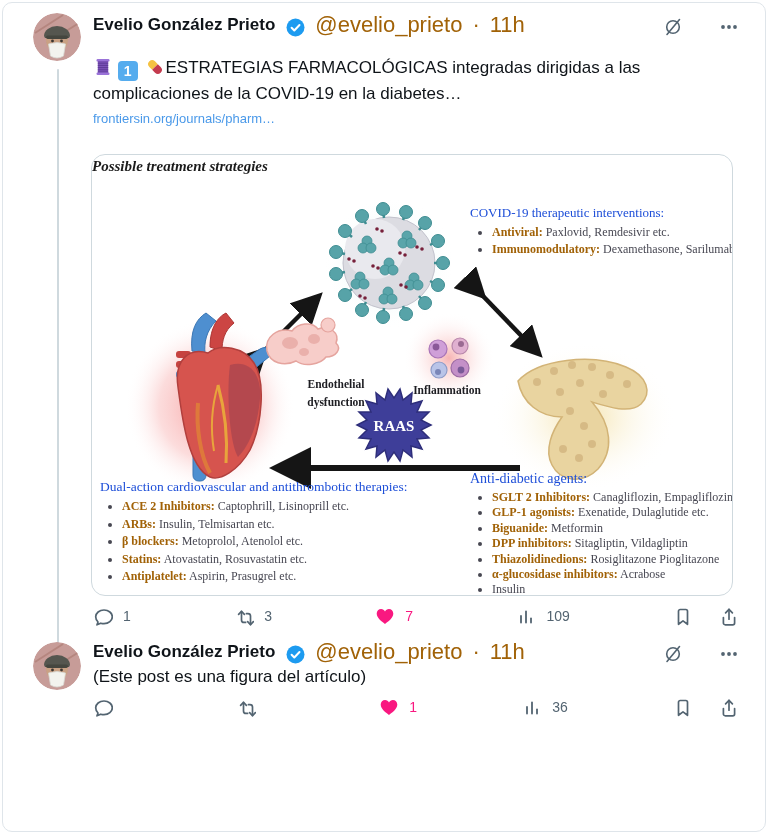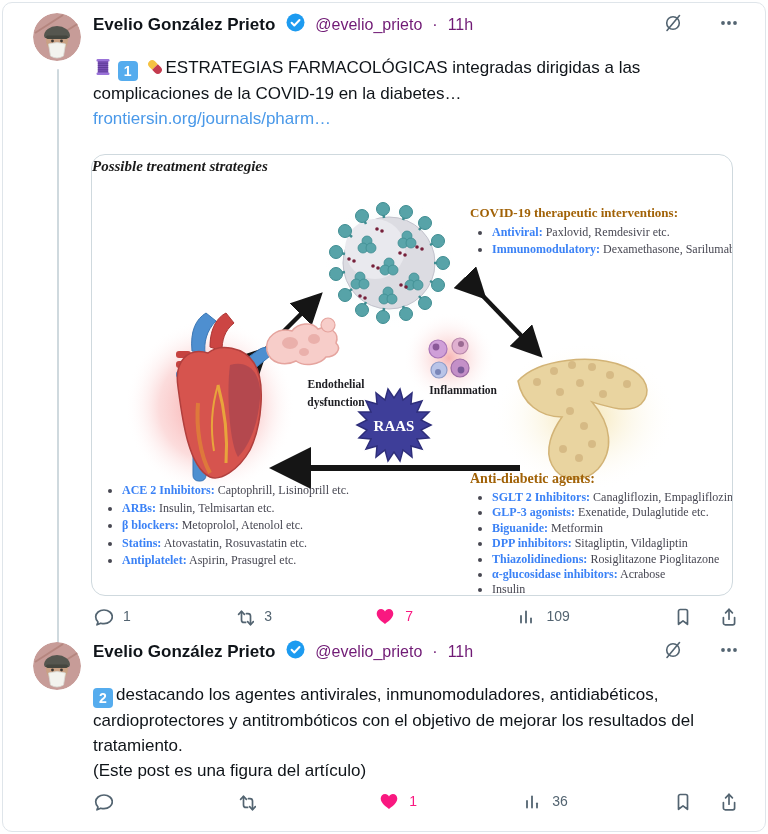--- a/index.html
+++ b/index.html
@@ -5,57 +5,57 @@
   html,body{margin:0;padding:0;}
   body{width:768px;height:834px;background:#fff;font-family:"Liberation Sans",sans-serif;
        color:#0f1419;overflow:hidden;position:relative;}
   .frame{position:absolute;inset:2px;border:1px solid #dfe5ea;border-radius:10px;background:#fff;overflow:hidden;}
   .thread-line{position:absolute;left:54px;top:66px;width:2px;height:580px;background:#cfd9de;border-radius:1px;}
   article.tweet{position:relative;padding:10px 26px 12px 90px;}
   article.tweet2{padding-top:2px;}
   .avatar{position:absolute;left:30px;top:10px;width:48px;height:48px;border-radius:50%;overflow:hidden;cursor:pointer;}
   .tweet2 .avatar{top:4px;}
   
-  .hdr{display:flex;align-items:flex-start;gap:10px;line-height:24px;white-space:nowrap;}
+  .hdr{display:flex;align-items:flex-end;gap:10px;line-height:24px;white-space:nowrap;}
   .name{font-weight:bold;font-size:17px;color:#0f1419;}
   .badge{width:19px;height:19px;flex:0 0 auto;margin-left:1px;}
-  .handle,.sep,.time{font-size:16px;color:#701a75;}
+  .handle,.sep,.time{font-size:22px;color:#a16207;}
   .hdr-spacer{flex:1;}
   .hdr-icon{width:20px;height:20px;color:#536471;cursor:pointer;}
   .more{margin-left:26px;}
   
   .ttext{font-size:17px;line-height:25px;margin-top:18px;max-width:652px;}
   .emoji{display:inline-block;width:20px;height:20px;vertical-align:-4px;}
   .keycap{display:inline-block;width:20px;height:20px;background:#55acee;border-radius:4px;color:#fff;
           font-weight:bold;font-size:14px;line-height:20px;text-align:center;vertical-align:-3px;margin-right:3px;}
-  .tlink{display:block;font-size:17px;line-height:22px;margin-top:2px;color:#4a99e9;text-decoration:none;cursor:pointer;}
+  .tlink{display:block;font-size:13px;line-height:22px;margin-top:2px;color:#4a99e9;text-decoration:none;cursor:pointer;}
   
   .fig-card{position:relative;width:640px;height:440px;margin-top:24px;margin-left:-2px;border:1px solid #cfd9de;
             border-radius:14px;background:#fff;overflow:hidden;cursor:pointer;
             font-family:"Liberation Serif",serif;}
   .fig-art{position:absolute;left:0;top:0;}
   .fig-title{position:absolute;top:3px;left:0;width:100%;text-align:left;font-weight:bold;font-size:15px;color:#1b1b1b;font-style:italic;}
   .fig-block{position:absolute;}
-  .fig-h{font-weight:bold;font-size:13px;color:#a16207;}
+  .fig-h{font-weight:normal;font-size:13px;color:#1d4ed8;}
   .fig-ul{margin:3px 0 0 0;padding-left:22px;font-size:12px;color:#474752;line-height:16.5px;}
   .fig-ul li{padding:0;}
-  .fig-b{color:#3b82f6;}
+  .fig-b{color:#a16207;}
   .covid{left:378px;top:50px;width:270px;}
   .covid li{white-space:nowrap;}
   .cardio{left:8px;top:324px;width:372px;}
   .cardio .fig-h{font-size:13.5px;}
   .cardio .fig-ul{line-height:17.5px;}
   .cardio li{white-space:nowrap;}
   .anti{left:378px;top:316px;width:262px;}
   .anti .fig-h{font-size:14px;}
   .anti .fig-ul{line-height:15.4px;}
   .anti li{white-space:nowrap;}
   .organ-label{position:absolute;text-align:center;font-weight:bold;font-size:11.5px;line-height:18px;color:#1d1d22;}
   .endo{left:200px;top:220px;width:88px;}
-  .inflam{left:305px;top:226px;width:100px;text-align:right;}
+  .inflam{left:305px;top:226px;width:100px;}
   
   .actions{display:flex;justify-content:space-between;align-items:center;margin-top:10px;max-width:650px;}
   .act{display:flex;align-items:center;gap:10px;cursor:pointer;}
   .act svg{width:20px;height:20px;color:#536471;}
   .act .cnt{font-size:14px;color:#536471;min-width:8px;}
   .act.liked .cnt{color:#f91880;}
   .act-right{display:flex;align-items:center;gap:26px;}
   .tweet2 .actions{margin-top:8px;}
   .t2p2{margin-top:0;}
 </style>
@@ -353,34 +353,35 @@
         <ul class="fig-ul">
           <li><b class="fig-b">Antiviral:</b><span> Paxlovid, Remdesivir etc.</span></li>
           <li><b class="fig-b">Immunomodulatory:</b><span> Dexamethasone, Sarilumab etc.</span></li>
         </ul>
       </div>
 
       <div class="organ-label endo">Endothelial dysfunction</div>
       <div class="organ-label inflam">Inflammation</div>
 
       <div class="fig-block cardio">
+        <div class="fig-h">Dual-action cardiovascular and antithrombotic therapies:</div>
         <ul class="fig-ul">
           <li><b class="fig-b">ACE 2  Inhibitors:</b><span> Captophrill, Lisinoprill etc.</span></li>
           <li><b class="fig-b">ARBs:</b><span> Insulin, Telmisartan etc.</span></li>
           <li><b class="fig-b">β  blockers:</b><span> Metoprolol, Atenolol etc.</span></li>
           <li><b class="fig-b">Statins:</b><span> Atovastatin, Rosuvastatin etc.</span></li>
           <li><b class="fig-b">Antiplatelet:</b><span> Aspirin, Prasugrel etc.</span></li>
         </ul>
       </div>
 
       <div class="fig-block anti">
         <div class="fig-h">Anti-diabetic agents:</div>
         <ul class="fig-ul">
           <li><b class="fig-b">SGLT 2  Inhibitors:</b><span> Canagliflozin, Empagliflozin etc.</span></li>
-          <li><b class="fig-b">GLP-3 agonists:</b><span> Exenatide, Dulaglutide etc.</span></li>
+          <li><b class="fig-b">GLP-1 agonists:</b><span> Exenatide, Dulaglutide etc.</span></li>
           <li><b class="fig-b">Biguanide:</b><span> Metformin</span></li>
           <li><b class="fig-b">DPP inhibitors:</b><span> Sitagliptin, Vildagliptin</span></li>
           <li><b class="fig-b">Thiazolidinedions:</b><span> Rosiglitazone Pioglitazone</span></li>
           <li><b class="fig-b">α-glucosidase inhibitors:</b><span> Acrabose</span></li>
           <li><span>Insulin</span></li>
         </ul>
       </div>
     </div>
 
     <div class="actions">
@@ -435,23 +436,20 @@
       <span class="time">11h</span>
       <span class="hdr-spacer"></span>
       <svg class="hdr-icon" viewBox="0 0 20 20">
           <use href="#nocircle"></use>
         </svg>
       <svg class="hdr-icon more" viewBox="0 0 20 20">
           <use href="#dots"></use>
         </svg>
     </div>
 
-    <div class="ttext">
-      <span class="keycap">2</span><span>destacando los agentes antivirales, inmunomoduladores, antidiabéticos, cardioprotectores y antitrombóticos con el objetivo de mejorar los resultados del tratamiento.</span>
-    </div>
     <div class="ttext t2p2">(Este post es una figura del artículo)</div>
 
     <div class="actions">
       <div class="act">
         <svg viewBox="0 0 20 20">
             <use href="#reply"></use>
           </svg>
         <span class="cnt"></span>
       </div>
       <div class="act">

